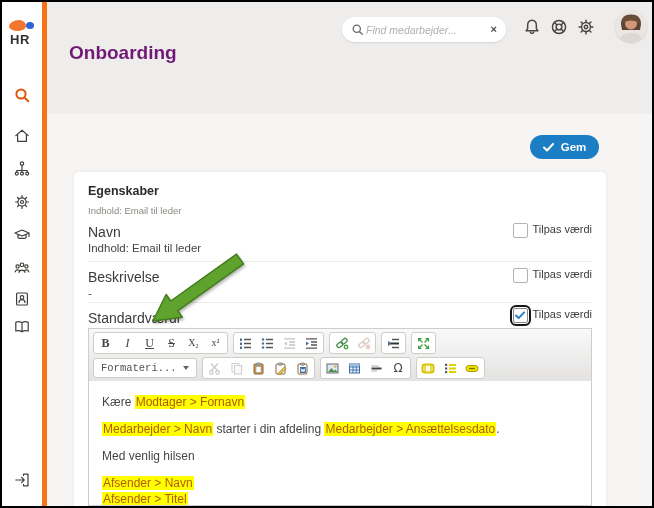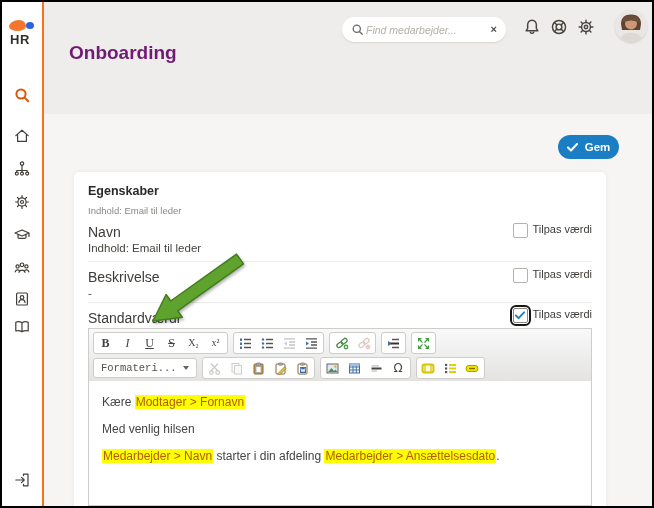--- a/index.html
+++ b/index.html
@@ -1,18 +1,18 @@
 <!DOCTYPE html>
 <html><head>
 <meta charset="utf-8">
 <style>
   html,body{margin:0;padding:0;background:#fff;font-family:"Liberation Sans",sans-serif;}
   .frame{position:relative;width:650px;height:504px;border:2px solid #000;background:#f6f5f4;overflow:hidden;}
   
-  .sidebar{position:absolute;left:0;top:0;width:40px;height:100%;background:#fff;border-right:2px solid #f97316;z-index:3;}
+  .sidebar{position:absolute;left:0;top:0;width:40px;height:100%;background:#fff;border-right:5px solid #f97316;z-index:3;}
   .blob{position:absolute;left:7px;top:18px;width:17px;height:11px;background:#f4752c;border-radius:60% 40% 45% 55%/60% 55% 45% 40%;}
   .dot{position:absolute;left:24px;top:20px;width:8px;height:7px;background:#2e62d9;border-radius:50%;}
   .logo-text{position:absolute;left:8px;top:30px;font-size:13px;font-weight:bold;color:#33302d;letter-spacing:.5px;}
   .side-ic{position:absolute;left:11px;width:18px;height:18px;display:flex;align-items:center;justify-content:center;cursor:pointer;}
   .side-ic svg{stroke:#413e3b;fill:none;stroke-width:1.2;stroke-linecap:round;stroke-linejoin:round;}
   
   .header{position:absolute;left:40px;top:0;right:0;height:112px;background:#efedeb;}
   .crumb{position:absolute;left:28px;top:17px;font-size:11px;color:#413e3b;}
   .pgtitle{position:absolute;left:27px;top:40px;font-size:19px;font-weight:600;color:#701a75;}
   .tabs{position:absolute;left:28px;top:81px;display:flex;gap:25px;font-size:11.5px;color:#413e3b;}
@@ -20,21 +20,21 @@
   .tab.active{color:#2b2926;}
   .tab-underline{position:absolute;left:-1px;right:-1px;bottom:-6px;height:3px;background:#b9531d;border-radius:2px;}
   .searchpill{position:absolute;left:300px;top:15px;width:146px;height:25px;background:#fff;border-radius:13px;box-shadow:0 1px 2px rgba(0,0,0,.10);display:flex;align-items:center;padding:0 9px;gap:0;}
   .searchpill input{border:0;outline:0;flex:1;min-width:0;font-style:italic;font-size:10.5px;color:#8d8984;background:transparent;font-family:"Liberation Sans",sans-serif;}
   .searchpill input::placeholder{color:#b3afaa;font-style:italic;}
   .clear-x{font-size:11px;font-weight:bold;color:#4c4946;cursor:pointer;line-height:1;}
   .top-ic{position:absolute;top:15px;width:20px;height:20px;cursor:pointer;}
   .top-ic svg{stroke:#47443f;fill:none;stroke-width:1.3;stroke-linecap:round;stroke-linejoin:round;}
   .avatar{position:absolute;left:573px;top:8px;width:32px;height:32px;border-radius:50%;overflow:hidden;background:#eceae8;box-shadow:0 1px 2px rgba(0,0,0,.15);cursor:pointer;}
   
-  .gem{position:absolute;left:556px;top:133px;width:61px;height:24px;background:#1b7ec5;border:0;border-radius:13px;color:#fff;font-size:11.5px;font-weight:bold;display:flex;align-items:center;justify-content:center;gap:7px;cursor:pointer;font-family:"Liberation Sans",sans-serif;}
+  .gem{position:absolute;left:528px;top:133px;width:69px;height:24px;background:#1b7ec5;border:0;border-radius:13px;color:#fff;font-size:11.5px;font-weight:bold;display:flex;align-items:center;justify-content:center;gap:7px;cursor:pointer;font-family:"Liberation Sans",sans-serif;}
   .card{position:absolute;left:72px;top:170px;width:532px;height:342px;background:#fff;border-radius:5px 5px 0 0;box-shadow:0 0 4px rgba(0,0,0,.07);}
   .c-title{position:absolute;left:14px;top:12px;font-size:12.5px;font-weight:bold;color:#2c2a27;}
   .c-sub{position:absolute;left:14px;top:33px;font-size:9.5px;color:#8c8883;}
   .f-label{position:absolute;left:14px;font-size:14px;color:#3e3b38;}
   .f-value{position:absolute;left:14px;font-size:11.5px;color:#474440;}
   .divider{position:absolute;left:14px;right:14px;height:1px;background:#ececea;}
   .toggle{position:absolute;right:14px;display:flex;align-items:flex-start;gap:5px;cursor:pointer;}
   .cb{width:13px;height:13px;border:1px solid #b5b1ac;border-radius:2px;background:#fff;display:flex;align-items:center;justify-content:center;}
   .cb.checked{border-color:#8a8782;}
   .annot{display:inline-flex;outline:2px solid #161616;outline-offset:1px;border-radius:3px;}
@@ -412,22 +412,23 @@
                 <rect x="1" y="3.5" width="12" height="6" rx="3" fill="#f5e400" stroke="#a89c00" stroke-width="1"></rect>
                 <path d="M4 6.5 H10" stroke="#7d7400" stroke-width="1.4"></path>
               </svg>
             </button>
           </div>
         </div>
       </div>
 
       <div class="ed-content">
         <p class="ed-p"><span>Kære </span><span class="token">Modtager &gt; Fornavn</span></p>
+        <p class="ed-p"><span class="token">Medarbejder &gt; Navn</span><span> starter i din afdeling </span><span class="token">Medarbejder &gt; Ansættelsesdato</span><span>.</span></p>
         <p class="ed-p"><span>Med venlig hilsen</span></p>
-        <p class="ed-p"><span class="token">Medarbejder &gt; Navn</span><span> starter i din afdeling </span><span class="token">Medarbejder &gt; Ansættelsesdato</span><span>.</span></p>
+        <p class="ed-p"><span class="token">Afsender &gt; Navn</span><br><span class="token">Afsender &gt; Titel</span></p>
       </div>
     </div>
   </div>
 
   <svg class="arrow-svg" width="105" height="75" viewBox="0 0 105 75">
     <polygon points="91.5,2.1 25.7,49 21.1,42.5 8,69 37.3,65.3 32.7,58.8 98.5,11.9" fill="#5fa32e" stroke="#437d1d" stroke-width="1.5" stroke-linejoin="round"></polygon>
   </svg>
 
 </div>
 

